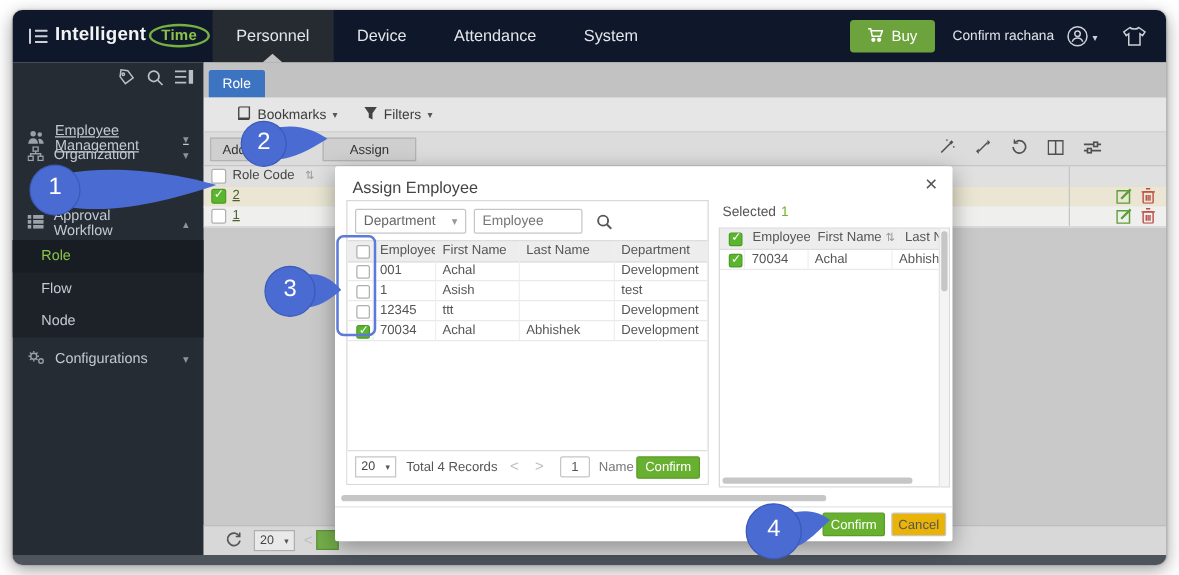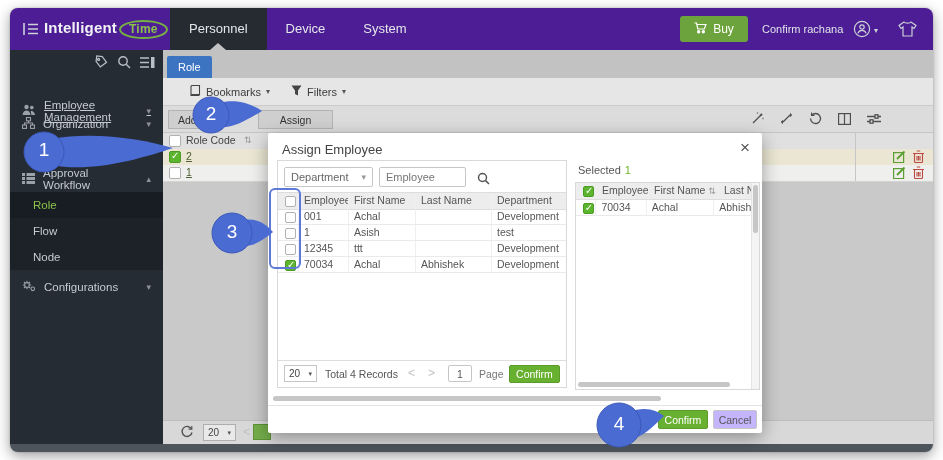--- a/index.html
+++ b/index.html
@@ -2,21 +2,21 @@
 <html><head>
 <meta charset="utf-8">
 <style>
   html,body{margin:0;padding:0;background:#fff;}
   body{width:943px;height:460px;position:relative;overflow:hidden;
        font-family:"Liberation Sans","DejaVu Sans",sans-serif;-webkit-font-smoothing:antialiased;}
   .abs{position:absolute;}
   .window{position:absolute;left:10px;top:8px;width:923px;height:444px;border-radius:8px;
           box-shadow:0 4px 14px rgba(0,0,0,.38), 0 0 2px rgba(0,0,0,.25);background:#c9c9c9;overflow:hidden;}
   
-  .nav{position:absolute;left:0;top:0;width:923px;height:42px;background:#4c1d95;}
+  .nav{position:absolute;left:0;top:0;width:923px;height:42px;background:#0f172a;}
   .nav-logo{position:absolute;left:34px;top:11px;font-size:15px;font-weight:bold;color:#f2f3f4;letter-spacing:.2px;}
   .nav-logo .cloud{display:inline-block;margin-left:2px;padding:0 8px 1px 8px;border:2px solid #76b043;border-radius:50%;
                    color:#8bc34a;font-size:12px;font-weight:bold;}
   .nav-items{position:absolute;left:160px;top:0;height:42px;display:flex;}
   .nav-item{height:42px;line-height:42px;padding:0 19px;font-size:13px;color:#e4e7ea;cursor:pointer;position:relative;text-align:center;}
   .nav-item.active{background:#252b31;}
   .nav-item.active::after{content:"";position:absolute;left:50%;bottom:0;margin-left:-8px;
         border-left:8px solid transparent;border-right:8px solid transparent;border-bottom:7px solid #c2c2c2;}
   .buy-btn{position:absolute;left:670px;top:8px;width:68px;height:26px;background:#6da33c;border-radius:3px;
            color:#fff;font-size:12px;display:flex;align-items:center;justify-content:center;gap:6px;cursor:pointer;}
@@ -87,21 +87,21 @@
   .green-btn{background:#68b02f;color:#fff;border:1px solid #5a9c27;border-radius:2px;font-size:10.5px;
              display:flex;align-items:center;justify-content:center;cursor:pointer;box-sizing:border-box;}
   .col-highlight{position:absolute;left:1px;top:55px;width:28px;height:77px;border:2px solid #5c7ad6;border-radius:6px;z-index:45;}
   .sel-label{position:absolute;left:310px;top:31px;font-size:11px;color:#555;}
   .sel-count{color:#6db52c;margin-left:4px;}
   .rpanel{position:absolute;left:307px;top:49px;width:185px;height:208px;border:1px solid #d9d9d9;box-sizing:border-box;background:#fff;}
   .vscroll{position:absolute;right:0;top:0;width:7px;bottom:0;background:#f4f4f4;border-left:1px solid #e5e5e5;}
   .vthumb{position:absolute;left:1px;top:2px;width:5px;height:48px;background:#c6c6c6;border-radius:3px;}
   .hthumb{position:absolute;height:5px;background:#c6c6c6;border-radius:3px;}
   .modal-hr{position:absolute;left:0;right:0;top:272px;border-top:1px solid #e3e3e3;}
-  .cancel-btn{position:absolute;left:445px;top:277px;width:44px;height:19px;background:#c4b5fd;border:1px solid #c6c6c6;
+  .cancel-btn{position:absolute;left:445px;top:277px;width:44px;height:19px;background:#eab308;border:1px solid #c6c6c6;
               border-radius:2px;font-size:10.5px;color:#555;display:flex;align-items:center;justify-content:center;cursor:pointer;box-sizing:border-box;}
   .sorticon{font-size:9px;color:#999;margin-left:3px;}
   
   .callout{position:absolute;z-index:60;}
   .callout svg{display:block;}
   .callout .num{position:absolute;color:#fff;font-size:19px;text-align:center;}
 </style>
 </head>
 <body>
 
@@ -117,20 +117,21 @@
             <line x1="5" y1="11.5" x2="15" y2="11.5"></line>
           </g>
         </svg>
     </span>
     <div class="nav-logo">
       <span>Intelligent</span><span class="cloud">Time</span>
     </div>
     <div class="nav-items">
       <div class="nav-item active">Personnel</div>
       <div class="nav-item">Device</div>
+      <div class="nav-item">Attendance</div>
       <div class="nav-item">System</div>
     </div>
     <div class="buy-btn">
       <span><svg width="13" height="12" viewBox="0 0 13 12">
             <g stroke="#fff" stroke-width="1.2" fill="none">
               <path d="M0.5 1h2l1.3 6h6.5l1.6-4.5h-9"></path>
               <circle cx="4.7" cy="9.8" r="1.1" fill="#fff"></circle>
               <circle cx="9.3" cy="9.8" r="1.1" fill="#fff"></circle>
             </g>
           </svg></span>
@@ -400,21 +401,21 @@
 
       <div class="lp-foot">
         <div class="pgsel" style="left:6px;top:4px;width:33px;height:17px;background:#fff;border-color:#c6c6c6;">
           <span>20</span>
           <span style="font-size:7px;color:#555;">▾</span>
         </div>
         <span style="position:absolute;left:47px;top:7px;">Total 4 Records</span>
         <span class="chev" style="left:130px;">&lt;</span>
         <span class="chev" style="left:150px;">&gt;</span>
         <input class="pinput" type="text" value="1" style="">
-        <span style="position:absolute;left:201px;top:7px;color:#777;">Page</span>
+        <span style="position:absolute;left:201px;top:7px;color:#777;">Name</span>
         <div class="green-btn" style="position:absolute;left:231px;top:4px;width:51px;height:18px;">Confirm</div>
       </div>
     </div>
 
     <div class="col-highlight"></div>
 
     <div class="sel-label">
       <span>Selected</span><span class="sel-count">1</span>
     </div>
     <div class="rpanel">

